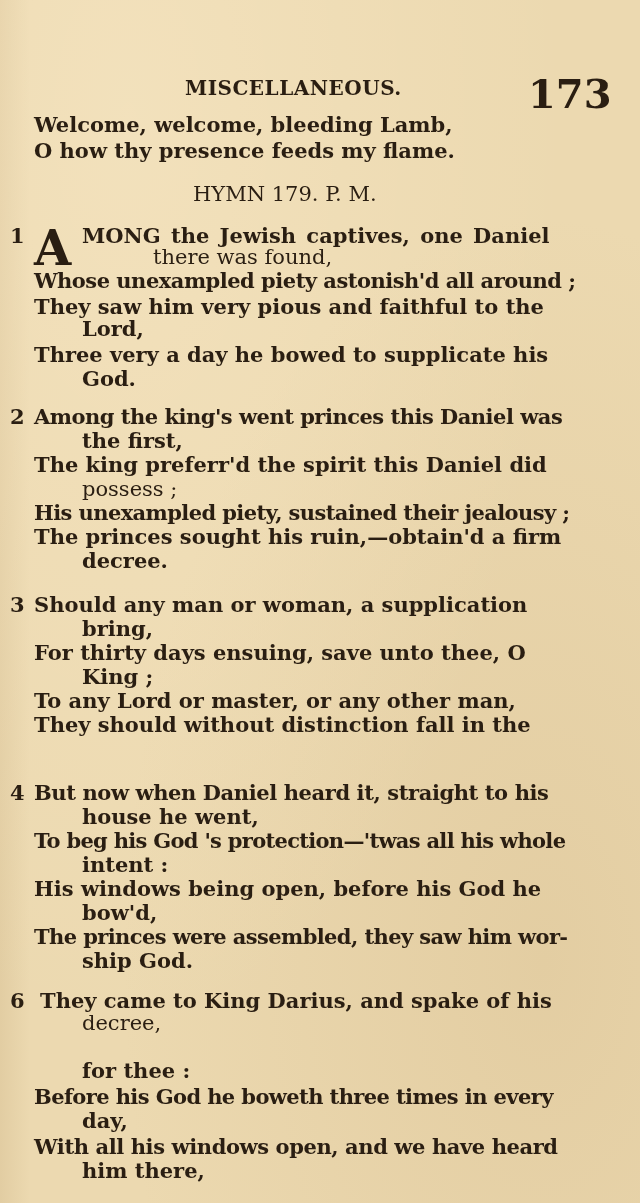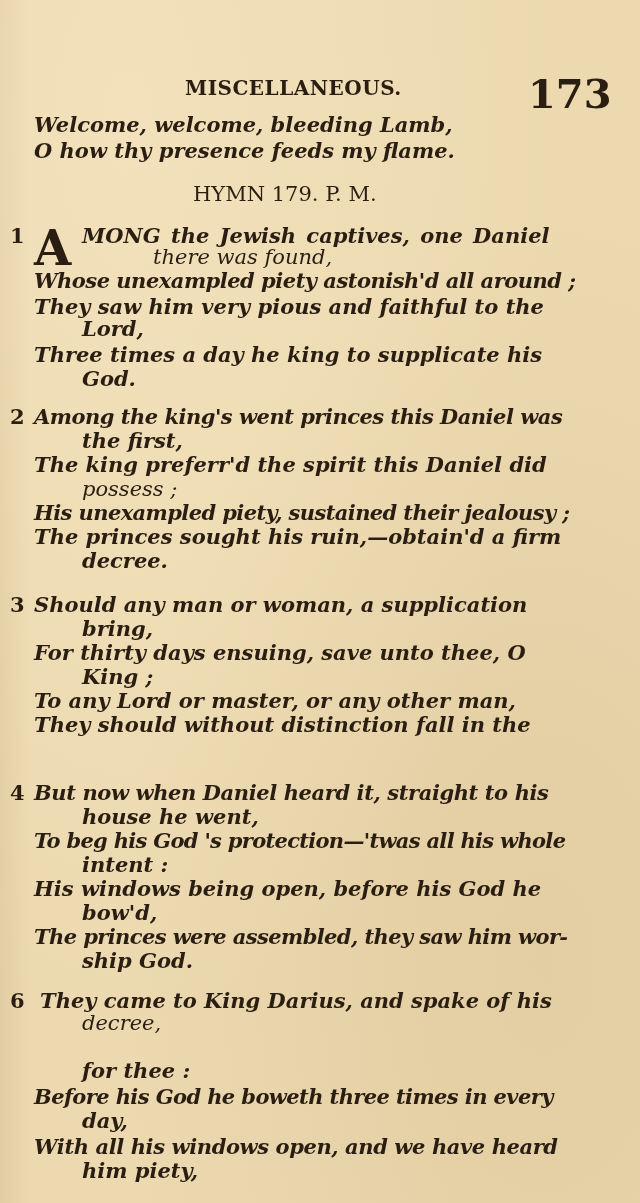--- a/index.html
+++ b/index.html
@@ -48,21 +48,20 @@
       top: 0px;
       font-size: 40px;
       font-weight: bold;
     }
     .text-line {
       position: absolute;
       font-size: 21px;
       font-weight: bold;
       white-space: nowrap;
       line-height: 26px;
-      font-style: italic;
     }
     .hymn-title {
       position: absolute;
       left: 193px;
       top: 142px;
       font-size: 21px;
       white-space: nowrap;
     }
     .verse-num {
       position: absolute;
@@ -94,21 +93,21 @@
 
   <div class="hymn-title">HYMN 179. P. M.</div>
 
   <span class="verse-num" style="left:10px; top:183px;">1</span>
   <span class="dropcap">A</span>
   <div class="text-line" style="left:82px; top:183px; word-spacing:3px;">MONG  the  Jewish  captives,  one  Daniel</div>
   <div class="text-line" style="left:153px; top:204px; font-weight:normal;">there was found,</div>
   <div class="text-line" style="left:34px; top:228px; letter-spacing:-0.5px;">Whose unexampled piety astonish'd all around ;</div>
   <div class="text-line" style="left:34px; top:254px;">They  saw  him  very  pious  and  faithful  to  the</div>
   <div class="text-line" style="left:82px; top:276px;">Lord,</div>
-  <div class="text-line" style="left:34px; top:302px;">Three  times a day he king to supplicate his</div>
+  <div class="text-line" style="left:34px; top:302px;">Three  very a day he bowed to supplicate his</div>
   <div class="text-line" style="left:82px; top:326px;">God.</div>
 
   <span class="verse-num" style="left:10px; top:364px;">2</span>
   <div class="text-line" style="left:34px; top:364px; letter-spacing:-0.5px;">Among the king's  went princes this Daniel  was</div>
   <div class="text-line" style="left:82px; top:388px;">the first,</div>
   <div class="text-line" style="left:34px; top:412px;">The  king  preferr'd  the  spirit  this  Daniel  did</div>
   <div class="text-line" style="left:82px; top:436px; font-weight:normal;">possess ;</div>
   <div class="text-line" style="left:34px; top:460px; letter-spacing:-0.6px;">His unexampled piety, sustained their jealousy ;</div>
   <div class="text-line" style="left:34px; top:484px;">The  princes  sought  his  ruin,—obtain'd  a  firm</div>
   <div class="text-line" style="left:82px; top:508px;">decree.</div>
@@ -131,15 +130,15 @@
   <div class="text-line" style="left:34px; top:884px; letter-spacing:-0.6px;">The princes were assembled, they saw him  wor-</div>
   <div class="text-line" style="left:82px; top:908px;">ship God.</div>
 
   <span class="verse-num" style="left:10px; top:948px;">6</span>
   <div class="text-line" style="left:40px; top:948px;">They  came  to  King  Darius,  and  spake  of  his</div>
   <div class="text-line" style="left:82px; top:970px; font-weight:normal;">decree,</div>
   <div class="text-line" style="left:82px; top:1018px;">for thee :</div>
   <div class="text-line" style="left:34px; top:1044px; letter-spacing:-0.6px;">Before  his  God  he  boweth  three  times  in  every</div>
   <div class="text-line" style="left:82px; top:1068px;">day,</div>
   <div class="text-line" style="left:34px; top:1094px; letter-spacing:-0.4px;">With all his windows open, and we have  heard</div>
-  <div class="text-line" style="left:82px; top:1118px;">him piety,</div>
+  <div class="text-line" style="left:82px; top:1118px;">him there,</div>
 
 </div>
 
 </body></html>

